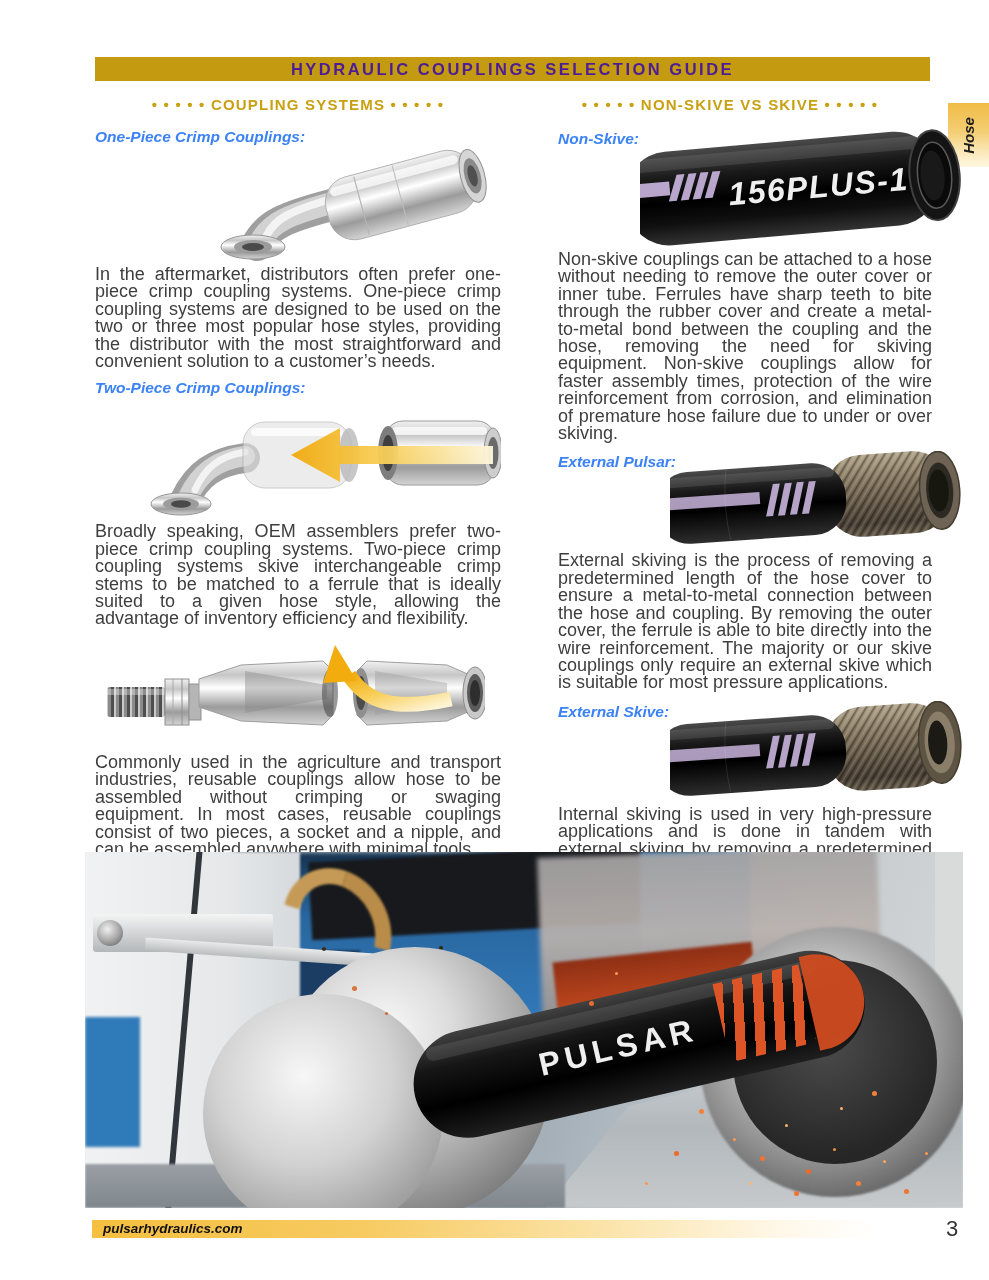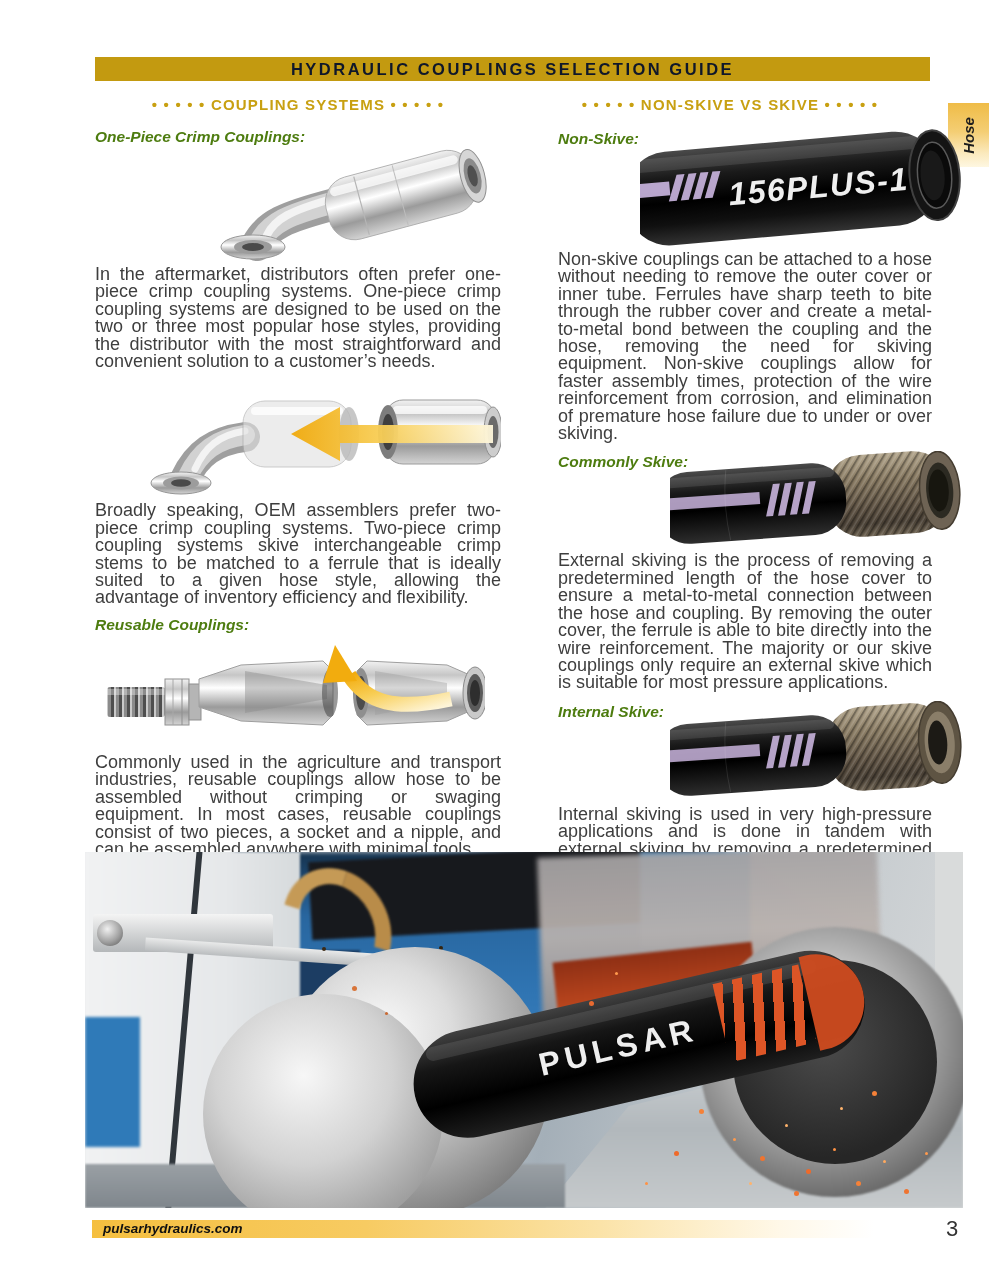--- a/index.html
+++ b/index.html
@@ -1,38 +1,38 @@
 <!DOCTYPE html>
 <html><head>
 <meta charset="utf-8">
 <style>
   html,body{margin:0;padding:0;background:#ffffff;}
   .sheet{position:relative;width:989px;height:1280px;background:#ffffff;overflow:hidden;
          font-family:"Liberation Sans",sans-serif;}
 
   
   .banner{position:absolute;left:95px;top:57px;width:835px;height:24px;background:#C39A10;
-          color:#0f172a;font-weight:bold;font-size:16.5px;letter-spacing:2.5px;
+          color:#4c1d95;font-weight:bold;font-size:16.5px;letter-spacing:2.5px;
           text-align:center;line-height:24px;}
   .dots-heading{position:absolute;top:96px;height:20px;color:#C8A011;font-weight:bold;
                 font-size:15px;letter-spacing:1.2px;text-align:center;white-space:nowrap;}
   .dots-left{left:95px;width:406px;}
   .dots-right{left:528px;width:404px;}
 
   
   .hose-tab{position:absolute;right:0;top:103px;width:41px;height:64px;
             background:linear-gradient(180deg,#EFBC47 0%,#F4CE74 45%,#FBE9BC 78%,#FEF7E1 100%);
             display:flex;align-items:center;justify-content:center;}
   .hose-tab span{transform:rotate(-90deg);font-style:italic;font-weight:bold;
                  font-size:15px;color:#1d1d1d;white-space:nowrap;}
 
   
   .col-left{position:absolute;left:95px;top:128px;width:406px;}
   .col-right{position:absolute;left:528px;top:128px;width:404px;}
-  .sec-title{font-style:italic;font-weight:bold;font-size:15.5px;color:#4d7c0f;margin:0 0 3px 0;}
+  .sec-title{font-style:italic;font-weight:bold;font-size:15.5px;color:#3b82f6;margin:0 0 3px 0;}
   p.body{margin:5px 0 9px 0;font-size:18px;line-height:17.4px;text-align:justify;color:#3E3E3E;}
   .fig{position:relative;}
   .fig svg{display:block;}
   .fig1{margin-left:80px;width:320px;height:112px;}
   .fig2{width:406px;height:118px;}
   .fig3{width:390px;height:112px;margin-bottom:2px;}
   .rsec{position:relative;margin-left:30px;}
   .rtitle{position:absolute;left:0;top:2px;}
   .rfig1{margin-left:82px;width:322px;height:118px;}
   .rfig2{margin-left:112px;width:292px;height:96px;}
@@ -156,20 +156,21 @@
           <line x1="185" y1="15" x2="185" y2="75" stroke="#b5b5b5" stroke-width="1.2"></line>
           <line x1="225" y1="14" x2="225" y2="76" stroke="#bdbdbd" stroke-width="1"></line>
           <ellipse cx="300" cy="45" rx="12" ry="27" fill="#d6d6d6" stroke="#8f8f8f"></ellipse>
           <ellipse cx="300" cy="45" rx="8" ry="18" fill="#8a8a8a"></ellipse>
           <ellipse cx="300" cy="45" rx="4.5" ry="11" fill="#4f4f4f"></ellipse>
         </g>
       </svg>
     </div>
     <p class="body">In the aftermarket, distributors often prefer one-piece crimp coupling systems. One-piece crimp coupling systems are designed to be used on the two or three most popular hose styles, providing the distributor with the most straightforward and convenient solution to a customer’s needs.</p>
 
+    <h3 class="sec-title">Two-Piece Crimp Couplings:</h3>
     <div class="fig fig2">
       <svg viewBox="0 0 406 118" width="406" height="118">
         <defs>
           <linearGradient id="bMetal" x1="0" y1="0" x2="0" y2="1">
             <stop offset="0" stop-color="#f2f2f2"></stop>
               <stop offset="0.22" stop-color="#c6c6c6"></stop>
             <stop offset="0.42" stop-color="#ffffff"></stop>
               <stop offset="0.72" stop-color="#9b9b9b"></stop>
             <stop offset="1" stop-color="#d4d4d4"></stop>
           </linearGradient>
@@ -194,21 +195,20 @@
         <rect x="298" y="27" width="94" height="8" rx="4" fill="#ffffff" opacity="0.75"></rect>
         <ellipse cx="293" cy="53" rx="10" ry="27" fill="#7d7d7d"></ellipse>
         <ellipse cx="293" cy="53" rx="6" ry="18" fill="#3f3f3f"></ellipse>
         <ellipse cx="398" cy="53" rx="9" ry="25" fill="#cdcdcd" stroke="#8f8f8f"></ellipse>
         <ellipse cx="398" cy="53" rx="5.5" ry="16" fill="#6b6b6b"></ellipse>
         <polygon points="398,46 245,46 245,28 196,55 245,82 245,64 398,64" fill="url(#bGold)" opacity="0.95"></polygon>
       </svg>
     </div>
     <p class="body">Broadly speaking, OEM assemblers prefer two-piece crimp coupling systems. Two-piece crimp coupling systems skive interchangeable crimp stems to be matched to a ferrule that is ideally suited to a given hose style, allowing the advantage of inventory efficiency and flexibility.</p>
 
-    <h3 class="sec-title">Reusable Couplings:</h3>
     <div class="fig fig3">
       <svg viewBox="0 0 390 112" width="390" height="112">
         <defs>
           <linearGradient id="cMetal" x1="0" y1="0" x2="0" y2="1">
             <stop offset="0" stop-color="#f2f2f2"></stop>
               <stop offset="0.22" stop-color="#c6c6c6"></stop>
             <stop offset="0.42" stop-color="#ffffff"></stop>
               <stop offset="0.72" stop-color="#9b9b9b"></stop>
             <stop offset="1" stop-color="#d4d4d4"></stop>
           </linearGradient>
@@ -275,21 +275,21 @@
             <ellipse cx="295" cy="59" rx="25" ry="45" fill="#141414" stroke="#404040" stroke-width="2"></ellipse>
             <ellipse cx="295" cy="59" rx="17" ry="33" fill="#0a0a0a" stroke="#5a5a5a" stroke-width="1.5"></ellipse>
             <ellipse cx="293" cy="59" rx="12" ry="25" fill="#191919"></ellipse>
           </g>
         </svg>
       </div>
       <p class="body">Non-skive couplings can be attached to a hose without needing to remove the outer cover or inner tube. Ferrules have sharp teeth to bite through the rubber cover and create a metal-to-metal bond between the coupling and the hose, removing the need for skiving equipment. Non-skive couplings allow for faster assembly times, protection of the wire reinforcement from corrosion, and elimination of premature hose failure due to under or over skiving.</p>
     </div>
 
     <div class="rsec">
-      <h3 class="sec-title rtitle">Commonly Skive:</h3>
+      <h3 class="sec-title rtitle">External Pulsar:</h3>
       <div class="fig rfig2">
         <svg viewBox="0 0 292 96" width="292" height="96">
           <defs>
             <linearGradient id="eHose" x1="0" y1="0" x2="0" y2="1">
               <stop offset="0" stop-color="#4a4a4a"></stop>
                 <stop offset="0.28" stop-color="#1a1a1a"></stop>
               <stop offset="0.55" stop-color="#000000"></stop>
                 <stop offset="1" stop-color="#2e2e2e"></stop>
             </linearGradient>
             <linearGradient id="eBraid" x1="0" y1="0" x2="0" y2="1">
@@ -320,21 +320,21 @@
               <polygon points="140,30 147,30 138,62 131,62"></polygon>
             </g>
             <path d="M 58 13 C 54 38 54 58 58 83" stroke="rgba(255,255,255,0.1)" fill="none"></path>
           </g>
         </svg>
       </div>
       <p class="body">External skiving is the process of removing a predetermined length of the hose cover to ensure a metal-to-metal connection between the hose and coupling. By removing the outer cover, the ferrule is able to bite directly into the wire reinforcement. The majority or our skive couplings only require an external skive which is suitable for most pressure applications.</p>
     </div>
 
     <div class="rsec">
-      <h3 class="sec-title rtitle">Internal Skive:</h3>
+      <h3 class="sec-title rtitle">External Skive:</h3>
       <div class="fig rfig3">
         <svg viewBox="0 0 292 100" width="292" height="100">
           <defs>
             <linearGradient id="fHose" x1="0" y1="0" x2="0" y2="1">
               <stop offset="0" stop-color="#4a4a4a"></stop>
                 <stop offset="0.28" stop-color="#1a1a1a"></stop>
               <stop offset="0.55" stop-color="#000000"></stop>
                 <stop offset="1" stop-color="#2e2e2e"></stop>
             </linearGradient>
             <linearGradient id="fBraid" x1="0" y1="0" x2="0" y2="1">

